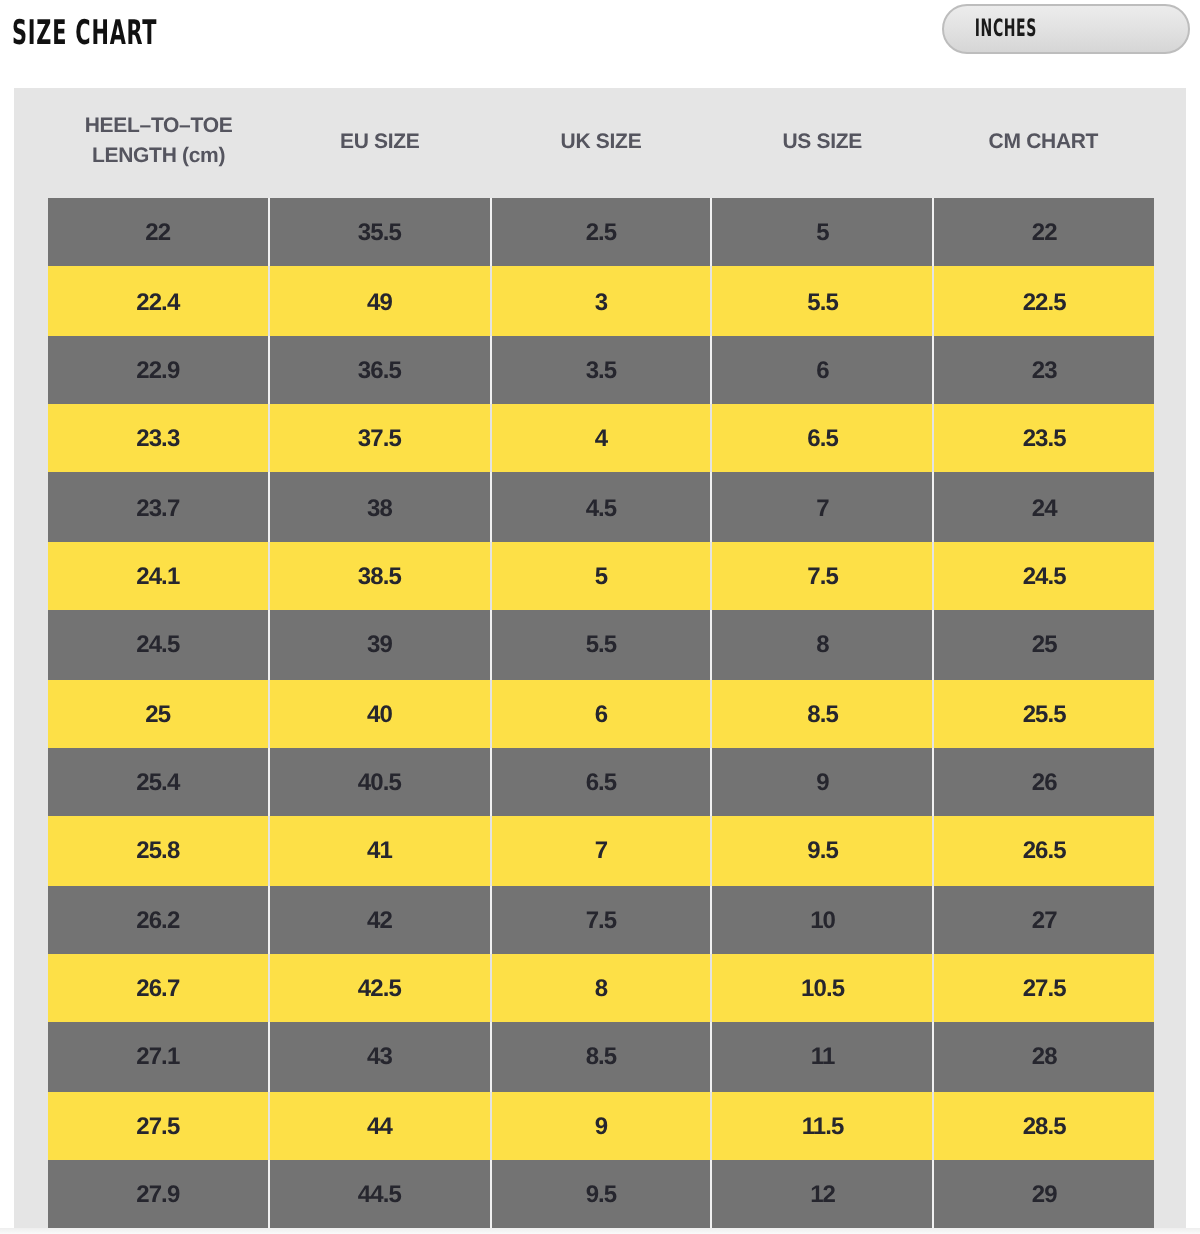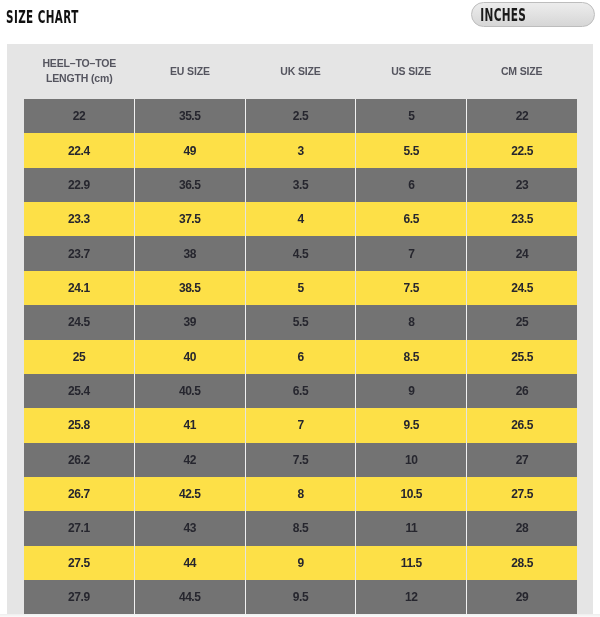--- a/index.html
+++ b/index.html
@@ -28,21 +28,21 @@
     border-radius:13px;
     background:linear-gradient(to bottom,#ececec 0%,#e4e4e4 40%,#d6d6d6 100%);
     border:1px solid #bdbdbd;
     box-sizing:border-box;
     overflow:hidden;
   }
   .unit-opt{
     position:absolute;top:0;height:23px;
     display:flex;align-items:center;justify-content:center;
     font-family:"DejaVu Sans Condensed","DejaVu Sans",sans-serif;
-    font-weight:bold;font-size:18px;line-height:13.5px;
+    font-weight:bold;font-size:12px;line-height:13.5px;
     cursor:pointer;
     box-sizing:border-box;
   }
   .unit-opt span{
     display:block;
     transform:scaleX(0.65);
     white-space:nowrap;
   }
   .unit-opt.inactive span{margin-right:-0.45px;}
   .unit-opt.active span{transform:scaleX(0.76);}
@@ -126,21 +126,21 @@
         <div class="hcell" style="left: 127.6px; width: 110.6px;">
           <div>EU SIZE</div>
         </div>
         <div class="hcell" style="left: 238.2px; width: 110.6px;">
           <div>UK SIZE</div>
         </div>
         <div class="hcell" style="left: 348.8px; width: 110.6px;">
           <div>US SIZE</div>
         </div>
         <div class="hcell" style="left: 459.4px; width: 110.6px;">
-          <div>CM SIZE</div>
+          <div>CM CHART</div>
         </div>
       </div>
     <table class="size-table">
       <tbody>
           <tr class="odd">
             <td>22</td>
             <td>35.5</td>
             <td>2.5</td>
             <td>5</td>
             <td>22</td>

